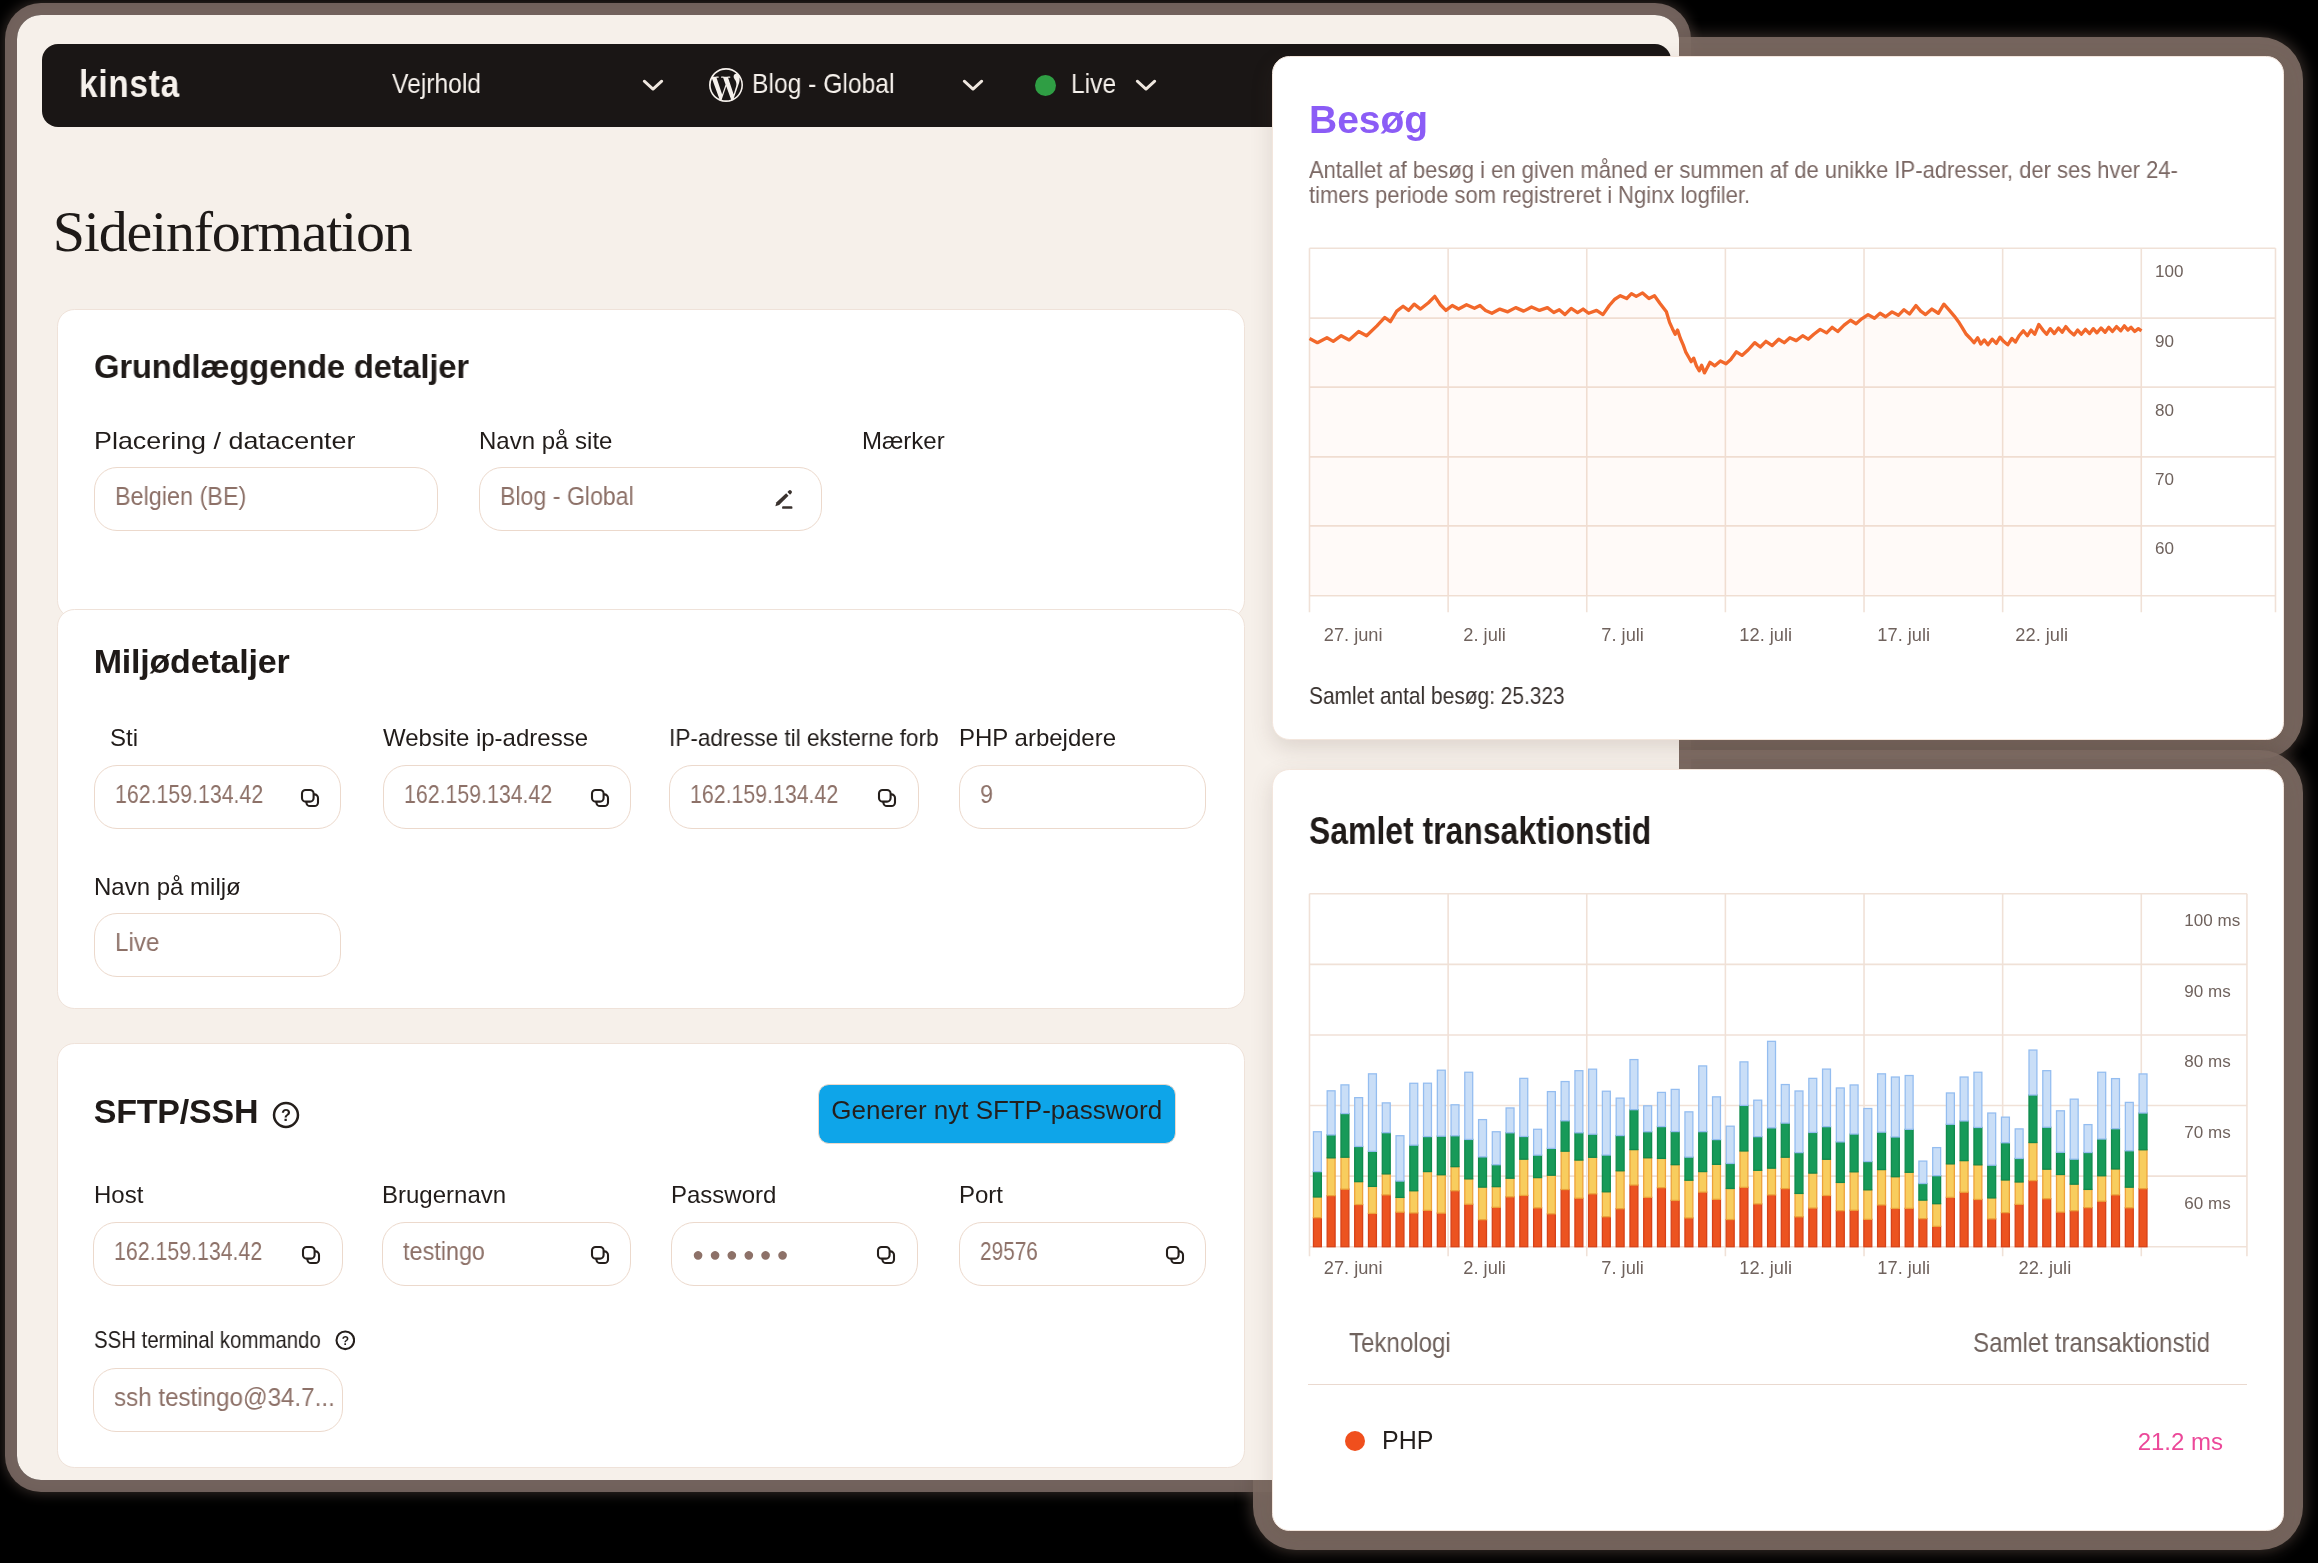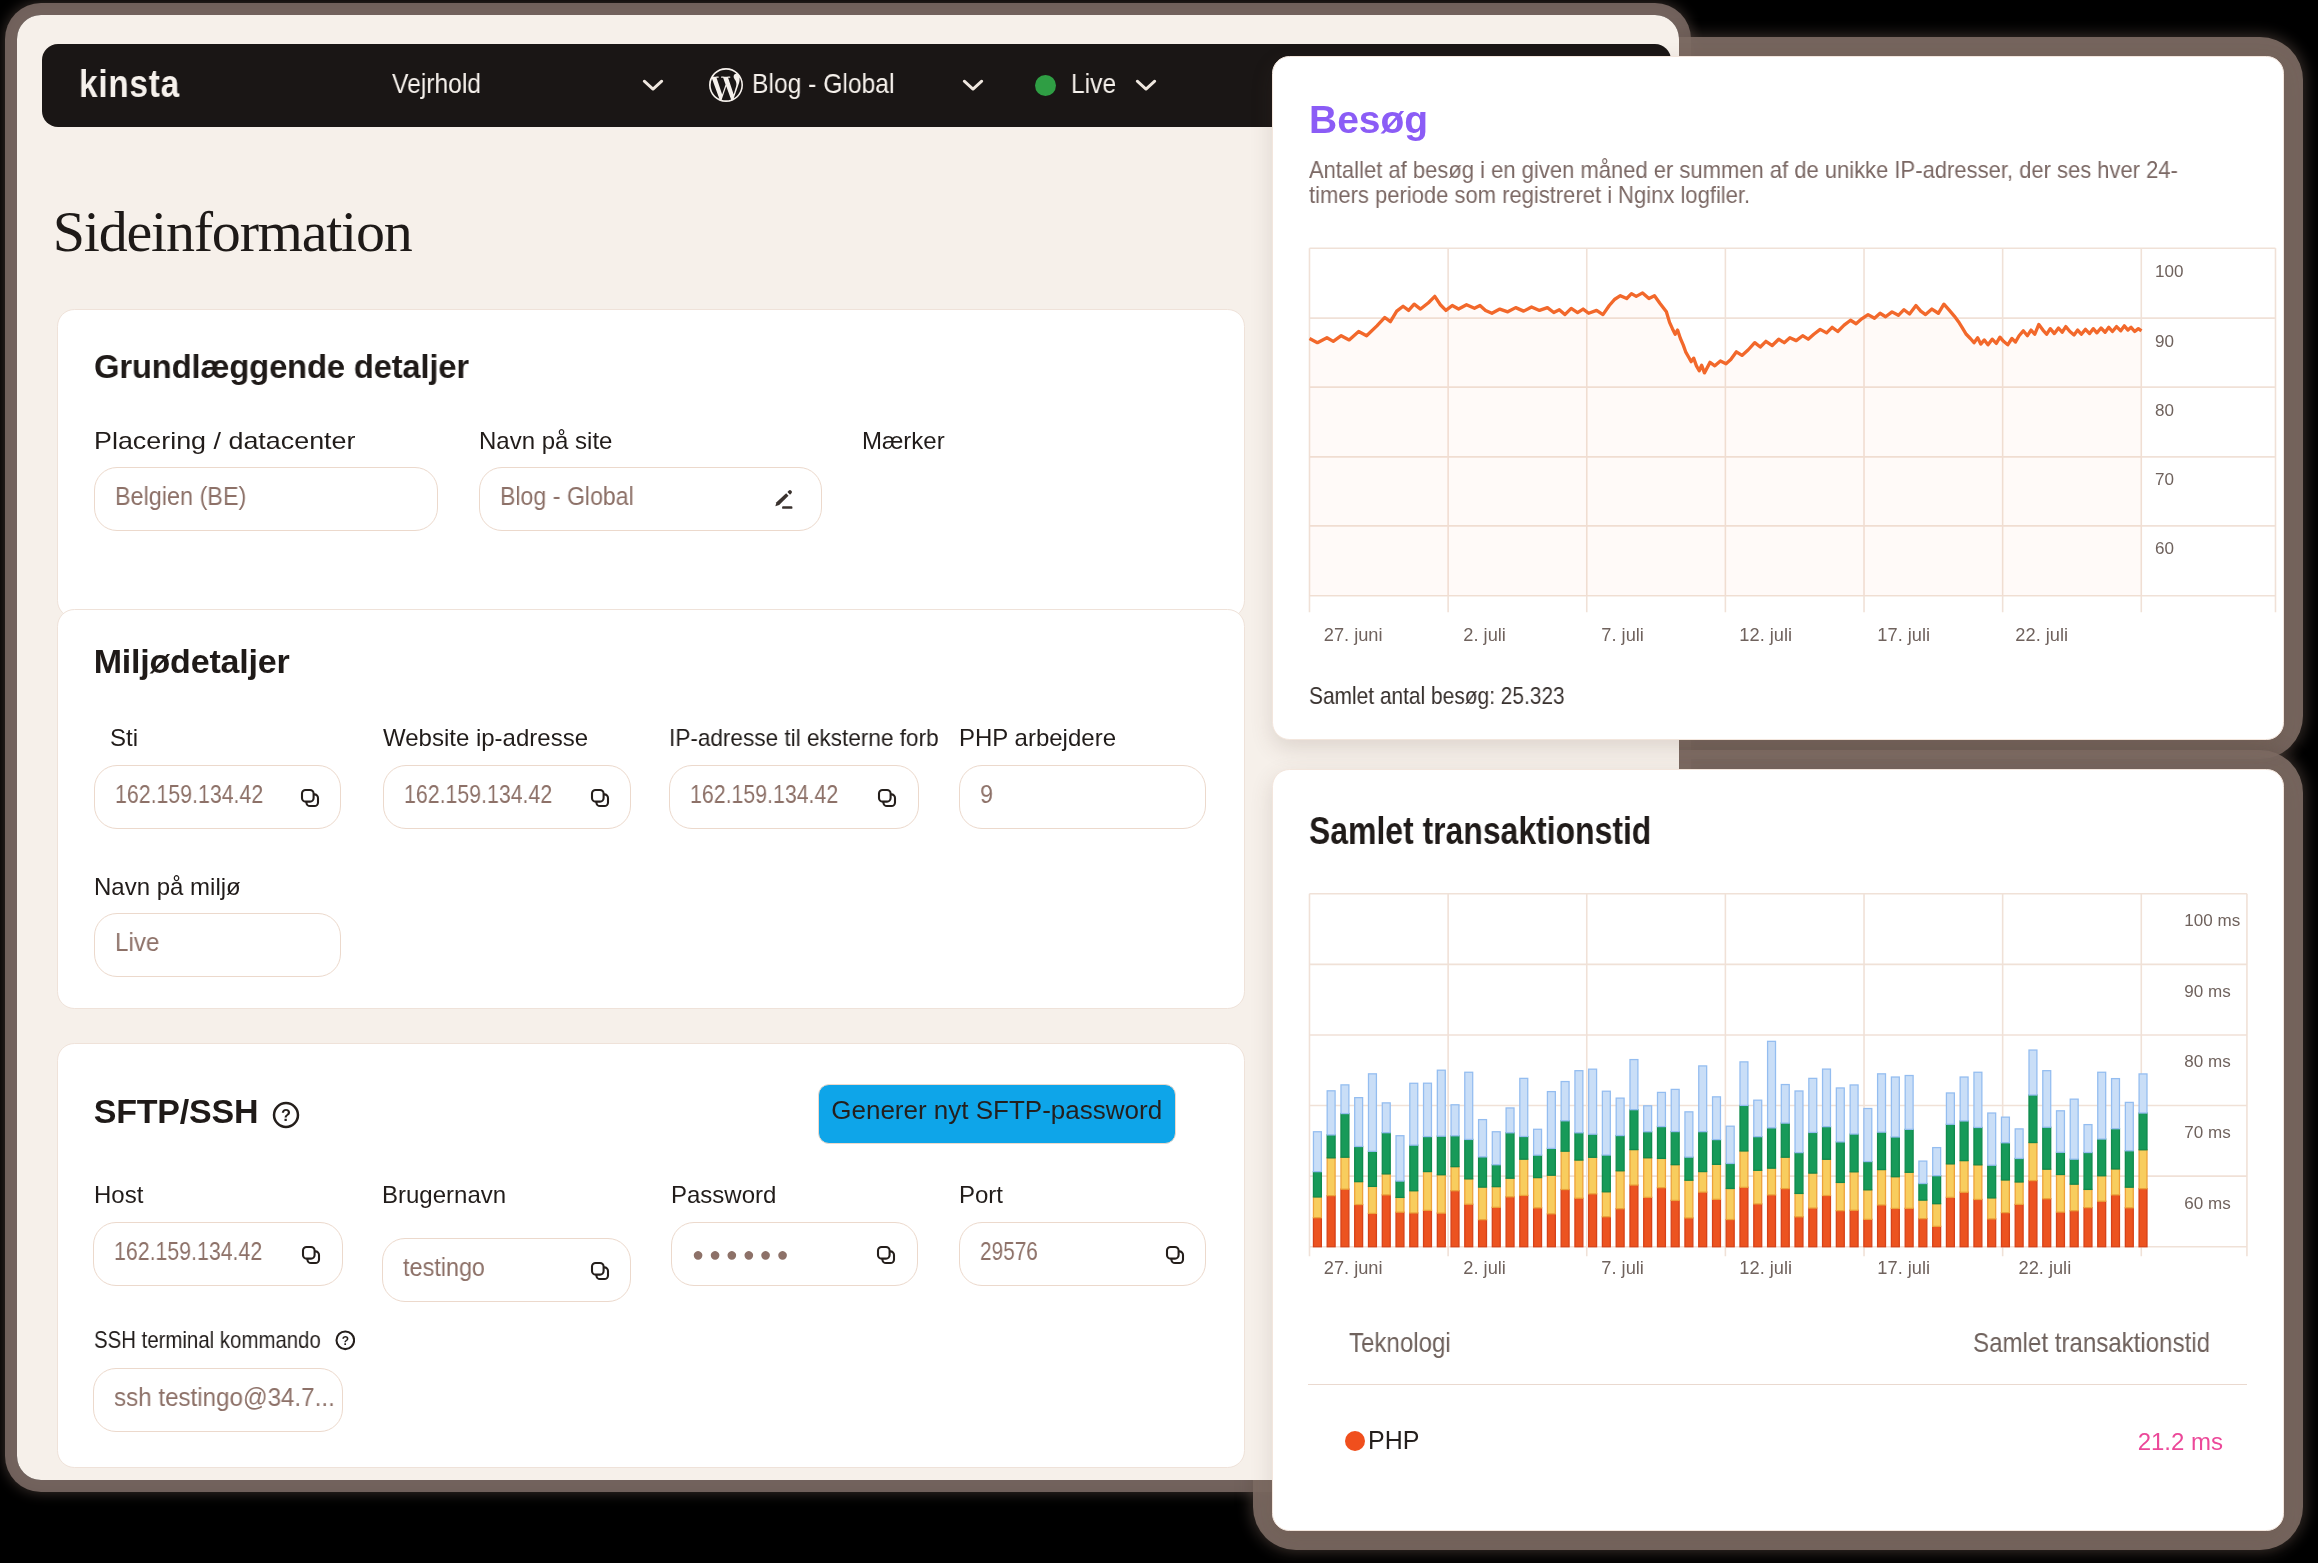--- a/index.html
+++ b/index.html
@@ -124,21 +124,21 @@
     <div class="lbl" style="left:901px;top:137px">Port</div>
     <div class="inp" style="left:35px;top:178px;width:250px">
         <div class="ph" style="transform:scaleX(.82)">162.159.134.42</div>
         <svg class="abs" style="left:205px;top:20px" width="24" height="24" viewBox="0 0 30 30">
 <g stroke="#241e1b" stroke-width="2.6" fill="#fff">
 <rect x="10.5" y="10.5" width="14.5" height="14.5" rx="4.5"></rect>
             <rect x="5" y="5" width="14.5" height="14.5" rx="4.5"></rect>
           </g>
         </svg>
       </div>
-    <div class="inp" style="left:324px;top:194px;width:249px">
+    <div class="inp" style="left:324px;top:178px;width:249px">
         <div class="ph" style="transform:scaleX(.9)">testingo</div>
         <svg class="abs" style="left:205px;top:20px" width="24" height="24" viewBox="0 0 30 30">
 <g stroke="#241e1b" stroke-width="2.6" fill="#fff">
 <rect x="10.5" y="10.5" width="14.5" height="14.5" rx="4.5"></rect>
             <rect x="5" y="5" width="14.5" height="14.5" rx="4.5"></rect>
           </g>
         </svg>
       </div>
     <div class="inp" style="left:613px;top:178px;width:247px">
         <div class="ph" style="top:20px;letter-spacing:4.8px;font-size:20px">●●●●●●</div>
@@ -478,16 +478,16 @@
       <text x="240" y="636" class="axl2">2. juli</text>
       <text x="414" y="636" class="axl2">7. juli</text>
       <text x="588" y="636" class="axl2">12. juli</text>
       <text x="762" y="636" class="axl2">17. juli</text>
       <text x="940" y="636" class="axl2">22. juli</text>
 </svg>
   <div class="abs" style="left:76px;top:557px;font-size:28px;color:#6f625d;transform:scaleX(.86);transform-origin:left top;will-change:transform">Teknologi</div>
   <div class="abs" style="left:0;top:557px;width:937px;text-align:right;font-size:28px;color:#6f625d;transform:scaleX(.86);transform-origin:right top;will-change:transform">Samlet transaktionstid</div>
   <div class="abs" style="left:35px;top:614px;width:939px;border-top:1.6px solid #ead9cf"></div>
   <div class="abs" style="left:72px;top:661px;width:20px;height:20px;border-radius:50%;background:#f04f1d"></div>
-  <div class="abs" style="left:95px;top:656px;font-size:25px;color:#241f1d">PHP</div>
+  <div class="abs" style="left:109px;top:656px;font-size:25px;color:#241f1d">PHP</div>
   <div class="abs" style="left:0;top:658px;width:950px;text-align:right;font-size:24px;color:#ec4899">21.2 ms</div>
 </div>
 
 
 </body></html>

